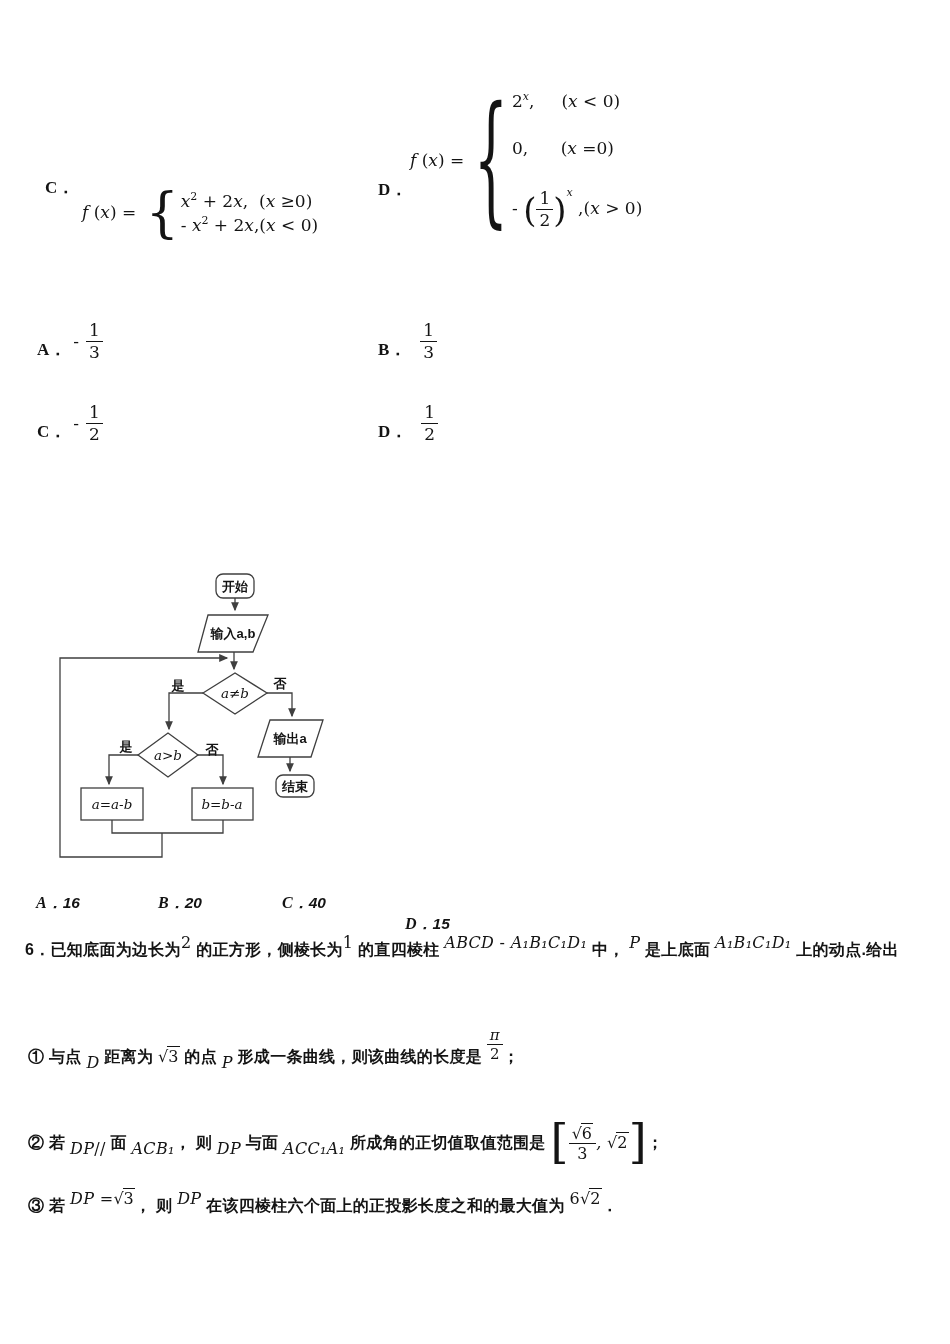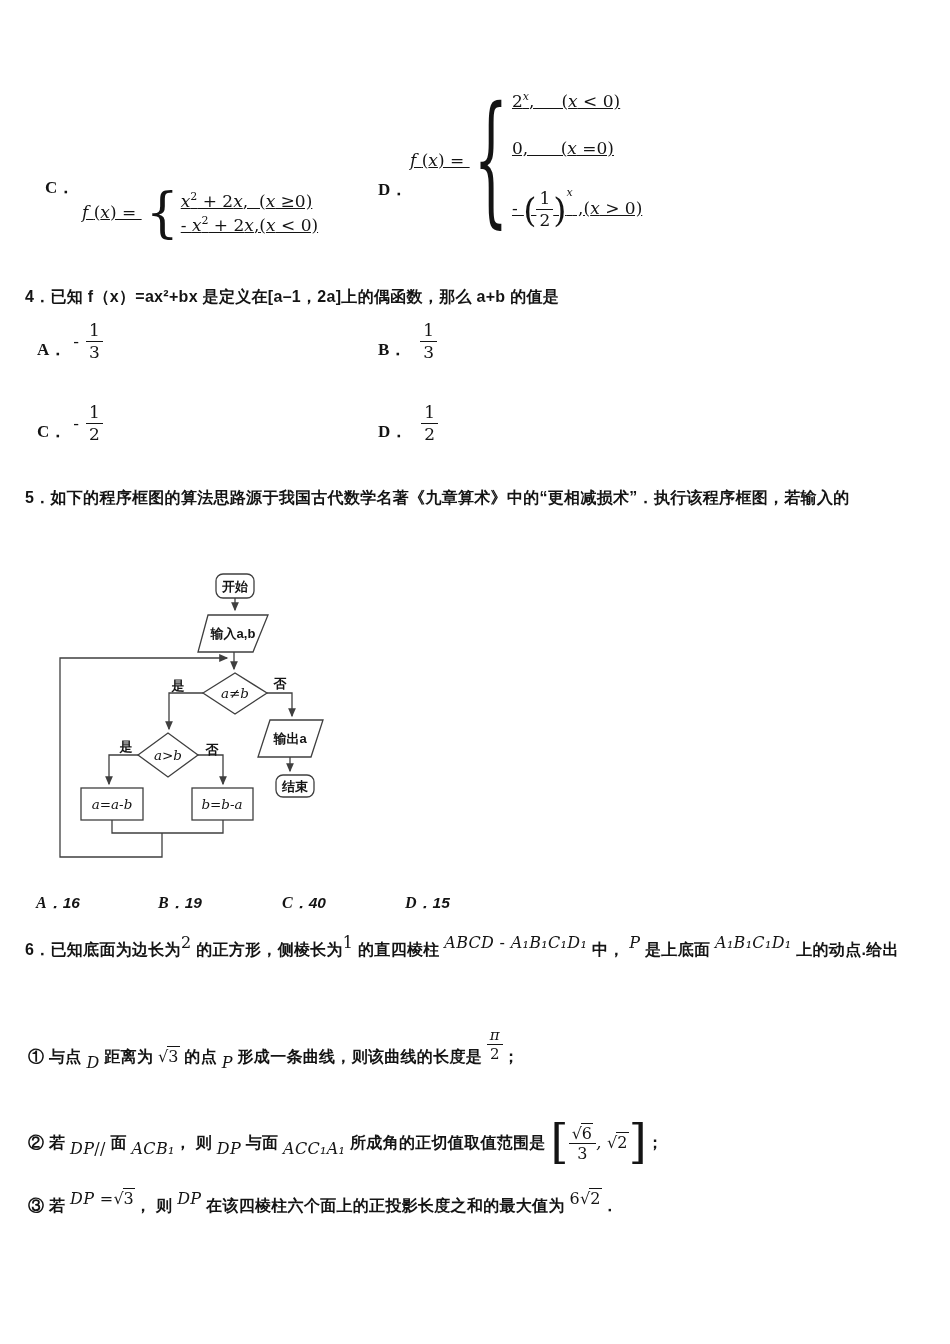--- a/index.html
+++ b/index.html
@@ -5,21 +5,21 @@
   html,body{margin:0;padding:0;background:#ffffff;}
   .page{position:relative;width:950px;height:1344px;background:#fff;overflow:hidden;
         font-family:"Liberation Sans",sans-serif;color:#141414;}
   .abs{position:absolute;}
   
   .qt{font-size:16px;font-weight:bold;line-height:1.45;letter-spacing:0.3px;white-space:nowrap;}
   .qtw{white-space:normal;}
   
   .lbl{font-family:"Liberation Serif",serif;font-weight:bold;font-size:17px;}
   
-  .math{font-family:"DejaVu Serif",serif;font-style:normal;font-size:17px;white-space:pre;text-decoration:underline;}
+  .math{font-family:"DejaVu Serif",serif;font-style:normal;font-size:17px;white-space:pre;}
   .it{font-family:"DejaVu Serif",serif;font-style:italic;font-weight:normal;}
   .sup{font-size:11px;vertical-align:7px;}
   .sup2{font-size:11px;vertical-align:18px;}
   
   .frac{display:inline-block;text-align:center;vertical-align:middle;line-height:1.2;
         font-family:"DejaVu Serif",serif;font-weight:normal;font-style:normal;}
   .fnum,.fden{display:block;padding:0 3px;}
   .fden{border-top:1.4px solid #141414;}
   
   .sqrt{white-space:nowrap;font-family:"DejaVu Serif",serif;font-weight:normal;}
@@ -73,21 +73,20 @@
   <div class="abs piece" style="left:410px;top:90px">
     <span class="math"><span class="it">f </span><span>(</span><span class="it">x</span><span>) = </span></span>
     <span class="brace brace-d">{</span>
     <span class="rows3">
       <span class="math"><span>2</span><span class="sup"><span class="it">x</span></span><span>,     (</span><span class="it">x</span><span> &lt; 0)</span></span>
       <span class="math"><span>0,      (</span><span class="it">x</span><span> =0)</span></span>
       <span class="math"><span>- </span><span class="bigp"><span>(</span></span><span class="frac"><span class="fnum"><span>1</span></span><span class="fden"><span>2</span></span></span><span class="bigp"><span>)</span></span><span class="sup2"><span class="it">x</span></span><span> ,(</span><span class="it">x</span><span> &gt; 0)</span></span>
     </span>
   </div>
 
-  <div class="abs qt" style="left:25px;top:285px">4．已知 f（x）=ax²+bx 是定义在[a–1，2a]上的偶函数，那么 a+b 的值是</div>
 
   <div class="abs opt4" style="left:37px;top:316px">
     <span class="lbl">A．</span>
     <span class="minus">-</span>
     <span class="frac frac4">
       <span class="fnum">1</span>
         <span class="fden">3</span>
     </span>
   </div>
   <div class="abs opt4" style="left:378px;top:316px">
@@ -108,21 +107,20 @@
   </div>
   <div class="abs opt4" style="left:378px;top:398px">
     <span class="lbl">D．</span>
     <span class="minus"></span>
     <span class="frac frac4">
       <span class="fnum">1</span>
         <span class="fden">2</span>
     </span>
   </div>
 
-  <div class="abs qt" style="left:25px;top:486px">5．如下的程序框图的算法思路源于我国古代数学名著《九章算术》中的“更相减损术”．执行该程序框图，若输入的</div>
 
   <svg class="abs" style="left:40px;top:560px" width="330" height="320" viewBox="0 0 330 320">
     <defs>
       <marker id="ah" markerWidth="8" markerHeight="8" refX="6" refY="3" orient="auto">
         <path d="M0,0 L7,3 L0,6 Z" fill="#3f3f3f"></path>
       </marker>
     </defs>
     <g stroke="#3f3f3f" stroke-width="1.3" fill="none">
 
       <rect x="176" y="14" width="38" height="24" rx="7"></rect>
@@ -163,26 +161,26 @@
     <text class="fcm" x="72" y="249" text-anchor="middle">a=a-b</text>
     <text class="fcm" x="182" y="249" text-anchor="middle">b=b-a</text>
     <text class="fct" x="250" y="183" text-anchor="middle">输出a</text>
     <text class="fct" x="255" y="231" text-anchor="middle">结束</text>
   </svg>
 
   <div class="abs ans" style="left:36px;top:893px">
     <span class="lbl">A．</span><span>16</span>
   </div>
   <div class="abs ans" style="left:158px;top:893px">
-    <span class="lbl">B．</span><span>19</span>
+    <span class="lbl">B．</span><span>20</span>
   </div>
   <div class="abs ans" style="left:282px;top:893px">
     <span class="lbl">C．</span><span>40</span>
   </div>
-  <div class="abs ans" style="left:405px;top:893px">
+  <div class="abs ans" style="left:405px;top:914px">
     <span class="lbl">D．</span><span>15</span>
   </div>
 
   <div class="abs qt qtw" style="left:25px;top:938px;width:915px"><span>6．已知底面为边长为</span><span class="mup"><span>2</span></span><span> 的正方形，侧棱长为</span><span class="mup"><span>1</span></span><span> 的直四棱柱 </span><span class="mup"><span class="it">ABCD</span><span> - </span><span class="it">A₁B₁C₁D₁</span></span><span> 中， </span><span class="mup"><span class="it">P</span></span><span> 是上底面 </span><span class="mup"><span class="it">A₁B₁C₁D₁</span></span><span> 上的动点.给出</span></div>
 
   <div class="abs qt" style="left:28px;top:1040px"><span>① 与点 </span><span class="mdn"><span class="it">D</span></span><span> 距离为 </span><span class="sqrt"><span class="rsign">√</span><span class="rd"><span>3</span></span></span><span> 的点 </span><span class="mdn"><span class="it">P</span></span><span> 形成一条曲线，则该曲线的长度是 </span><span class="mup2"><span class="frac"><span class="fnum"><span class="it">π</span></span><span class="fden"><span>2</span></span></span></span><span>；</span></div>
   <div class="abs qt" style="left:28px;top:1124px"><span>② 若 </span><span class="mdn"><span class="it">DP</span><span>//</span></span><span> 面 </span><span class="mdn"><span class="it">ACB₁</span></span><span>，  则 </span><span class="mdn"><span class="it">DP</span></span><span> 与面 </span><span class="mdn"><span class="it">ACC₁A₁</span></span><span> 所成角的正切值取值范围是 </span><span class="bigb"><span>[</span></span><span class="frac"><span class="fnum"><span class="sqrt"><span class="rsign">√</span><span class="rd"><span>6</span></span></span></span><span class="fden"><span>3</span></span></span><span class="it">, </span><span class="sqrt"><span class="rsign">√</span><span class="rd"><span>2</span></span></span><span class="bigb"><span>]</span></span><span>；</span></div>
   <div class="abs qt" style="left:28px;top:1194px"><span>③ 若 </span><span class="mup"><span class="it">DP</span><span> =</span><span class="sqrt"><span class="rsign">√</span><span class="rd"><span>3</span></span></span></span><span>，  则 </span><span class="mup"><span class="it">DP</span></span><span> 在该四棱柱六个面上的正投影长度之和的最大值为 </span><span class="mup"><span>6</span><span class="sqrt"><span class="rsign">√</span><span class="rd"><span>2</span></span></span></span><span>．</span></div>
 
 </div>

